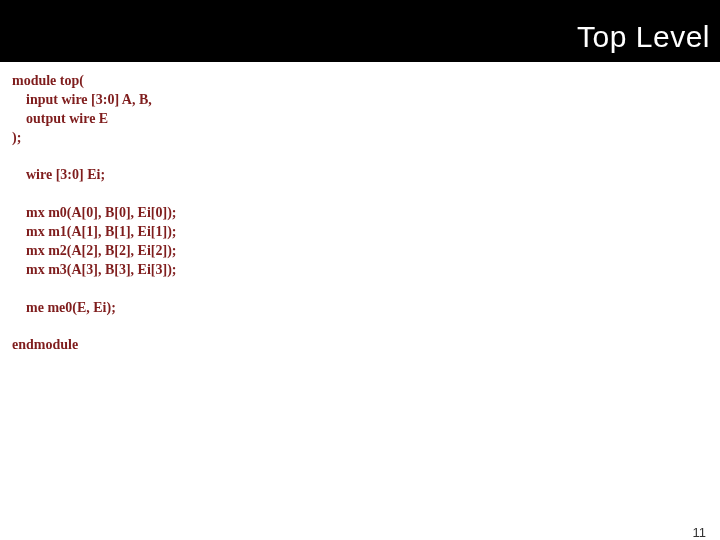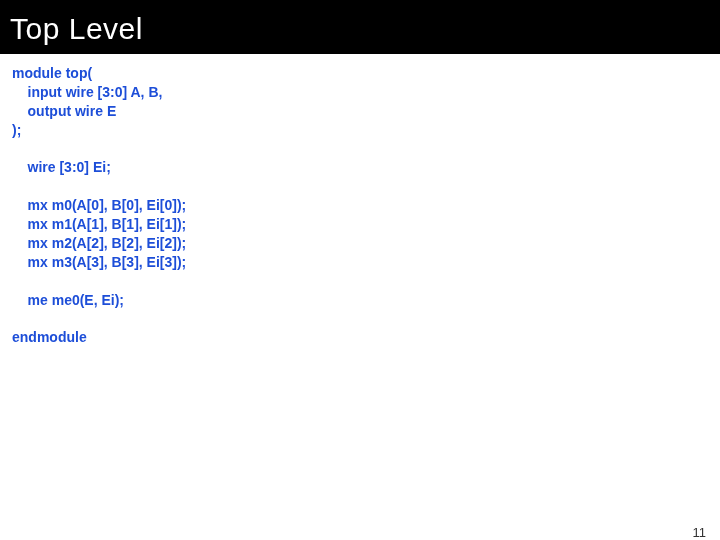--- a/index.html
+++ b/index.html
@@ -8,34 +8,35 @@
     width: 720px;
     height: 540px;
     background: #ffffff;
     font-family: Arial, Helvetica, sans-serif;
     position: relative;
     overflow: hidden;
   }
   .title-bar {
     background: #000000;
     color: #ffffff;
-    padding: 12px 10px 6px 10px;
+    padding: 20px 10px 6px 10px;
     font-size: 30px;
     font-weight: normal;
     letter-spacing: 0.5px;
+    text-align: right;
   }
   .title-underline {
     height: 2px;
     background: #000000;
   }
   .code-block {
-    font-family: Liberation Sans, sans-serif;
+    font-family: Liberation Serif, serif;
     font-size: 14px;
     font-weight: bold;
-    color: #1d4ed8;
+    color: #7f1d1d;
     white-space: pre;
     padding: 10px 0 0 12px;
     line-height: 1.35;
   }
   .page-num {
     position: absolute;
     right: 14px;
     bottom: 0;
     font-size: 13px;
     color: #333333;

